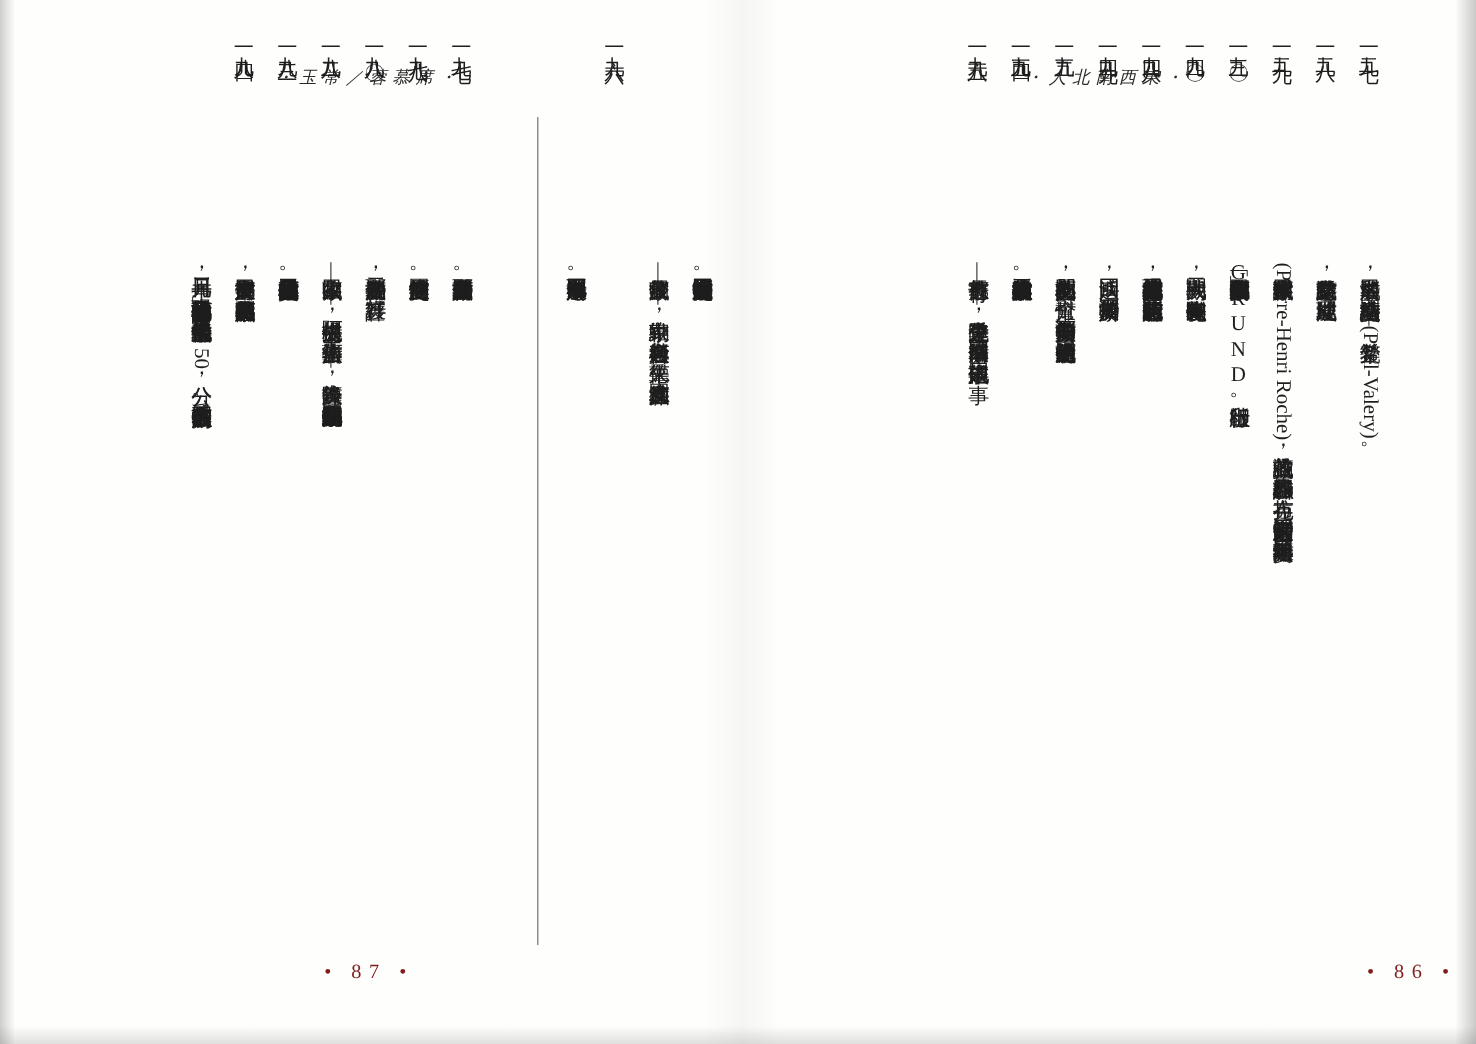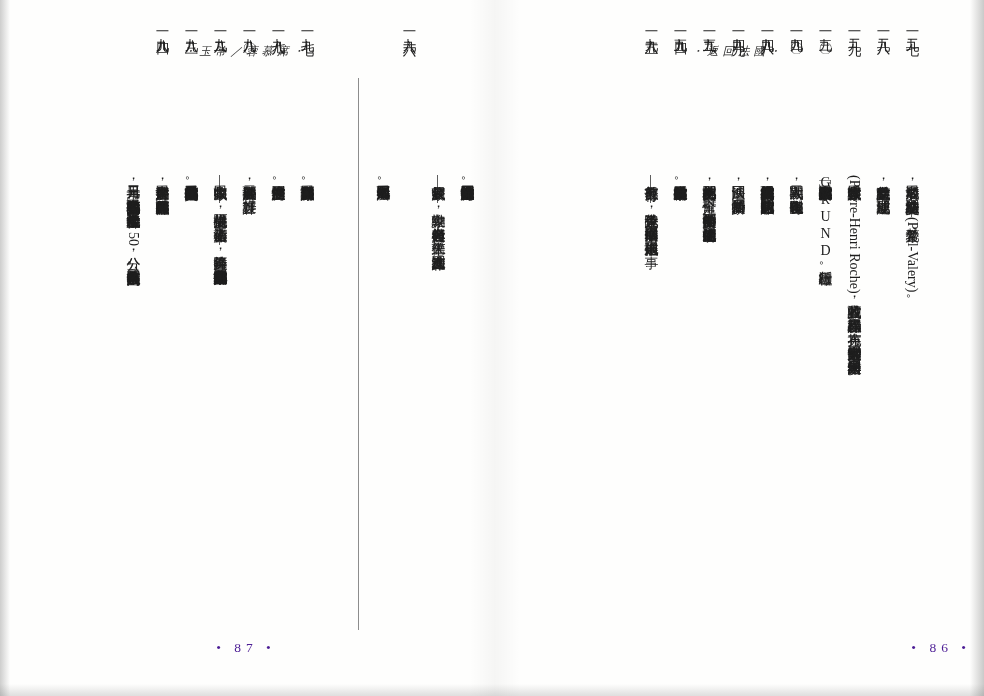--- a/index.html
+++ b/index.html
@@ -42,21 +42,21 @@
   .entry.year-offset{margin-right:26px;}
   .entry.year-offset .year{right:-26px;}
   .entry .text.para2{margin-left:0;}
   .upright{text-orientation:upright;letter-spacing:2px;}
   .section-divider{
     width:1px;height:552px;background:#8d8d8d;
     margin:-22px 10px 0 36px;align-self:flex-start;flex:0 0 auto;
   }
   .page-number{
     position:absolute;bottom:40px;left:0;right:0;text-align:center;
-    font-size:13.5px;letter-spacing:5px;color:#4c1d95;
+    font-size:13.5px;letter-spacing:5px;color:#7f1d1d;
   }
   .page-right .page-number{transform:translateX(-13px);text-align:right;}
 </style>
 </head>
 <body>
 
 <div class="spread">
 
   <div class="page page-left">
     <div class="running-head">・玉常／蓉慕席・</div>
@@ -99,21 +99,21 @@
         <div class="year">一九八四</div>
         <div class="text">個展於巴黎東方畫廊，頗得各界熱烈的響應和購藏。</div>
         <div class="text para2">元月二十二日，巴黎藝術品拍賣中心的「現代藝術品拍賣」中，常玉一件三十年代油畫「粉紅色裸女」（72×50公分，不具簽名）以臺幣四十萬高價售出。</div>
       </div>
     </div>
 
     <div class="page-number">•  87  •</div>
   </div>
 
   <div class="page page-right">
-    <div class="running-head">・返回法國・</div>
+    <div class="running-head">・人北南西東・</div>
 
     <div class="entries">
       <div class="entry">
         <div class="year">一九二七</div>
         <div class="text">漸成名於巴黎，並結交法國詩壇泰斗——梵樂希(Paul-Valery)。</div>
       </div>
       <div class="entry">
         <div class="year">一九二八</div>
         <div class="text">結識哈蒙慈侯爵之女，旋即結成連理。</div>
       </div>

